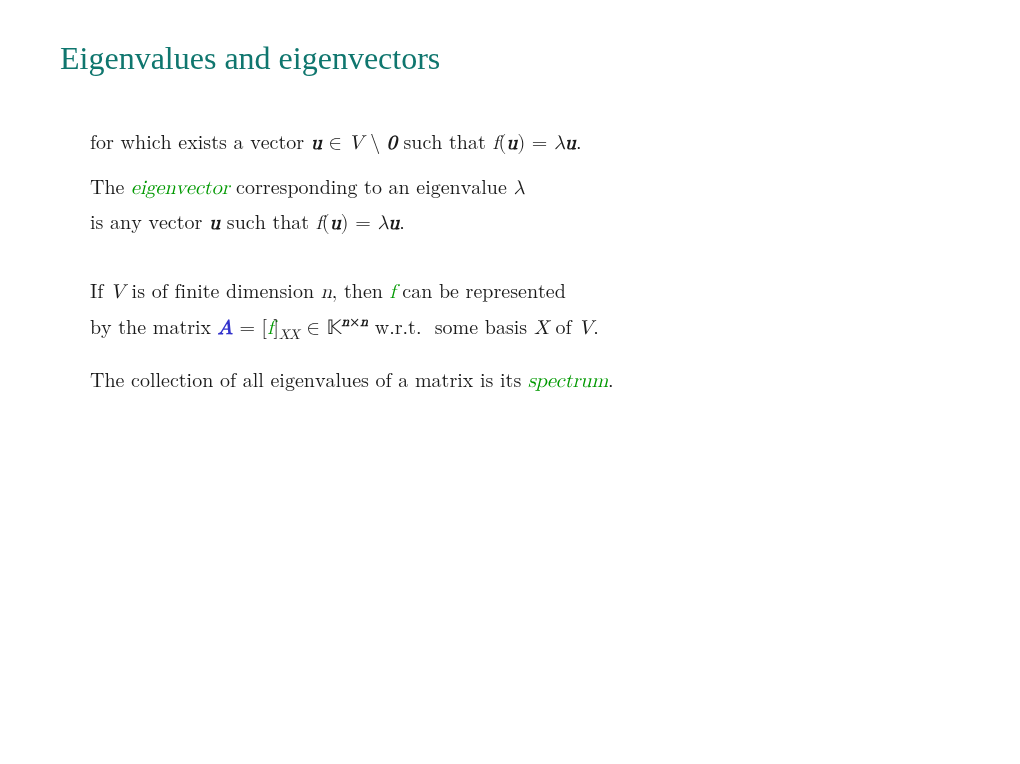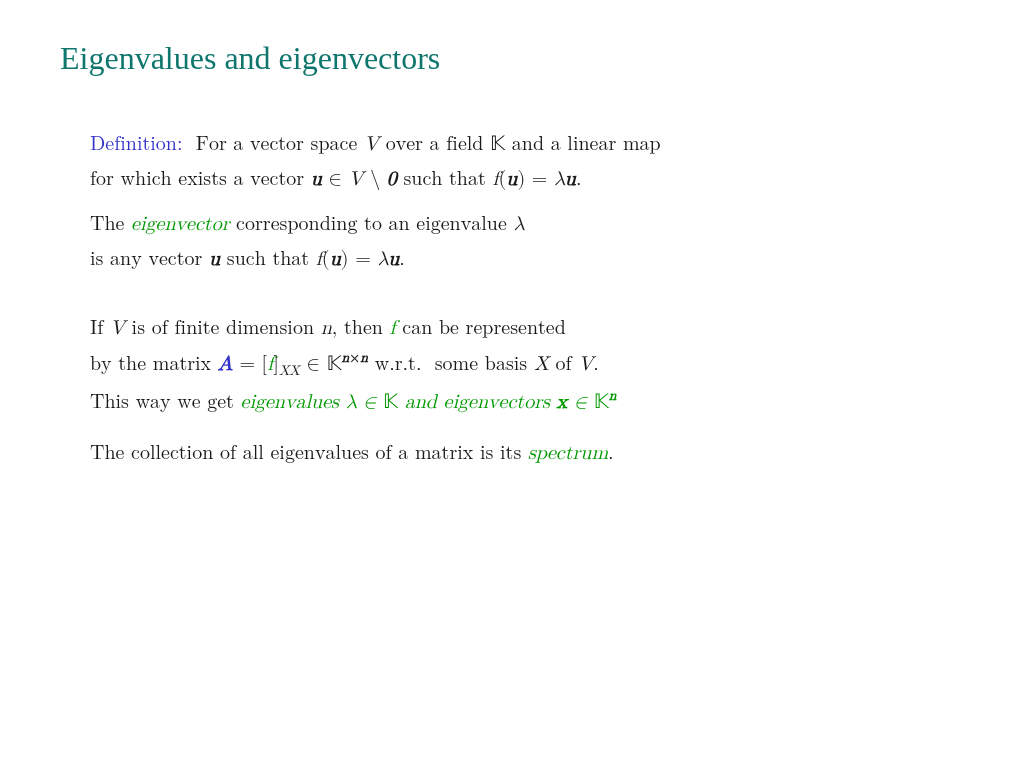--- a/index.html
+++ b/index.html
@@ -80,44 +80,37 @@
   </style>
 </head>
 <body>
 
 <h1 class="page-title">Eigenvalues and eigenvectors</h1>
 
 <div class="content">
 
   <div class="definition-block">
     <span class="line">
-      <span class="blue-label">Definition:</span>
-      &nbsp;For a vector space <span class="math-italic">V</span> over a field <span style="font-family: serif; font-weight: normal;">𝕂</span> and a linear map
-    </span>
-    <span class="line">
       for which exists a vector <span class="math-bold">u</span> ∈ <span class="math-italic">V</span> \ <span class="math-bold">0</span> such that <span class="math-italic">f</span>(<span class="math-bold">u</span>) = <span class="math-italic">λ</span><span class="math-bold">u</span>.
     </span>
     <span class="line" style="margin-top: 12px;">
       The <span class="green-text">eigenvector</span> corresponding to an eigenvalue <span class="math-italic">λ</span>
     </span>
     <span class="line">
       is any vector <span class="math-bold">u</span> such that <span class="math-italic">f</span>(<span class="math-bold">u</span>) = <span class="math-italic">λ</span><span class="math-bold">u</span>.
     </span>
   </div>
 
   <div class="finite-dim-block">
     <span class="line">
       If <span class="math-italic">V</span> is of finite dimension <span class="math-italic">n</span>, then <span class="green-text">f</span> can be represented
     </span>
     <span class="line">
       by the matrix <span class="math-bold" style="color: #3333cc; font-style: italic;">A</span> = [<span class="green-text">f</span>]<sub><span class="math-italic">XX</span></sub> ∈ <span style="font-family: serif;">𝕂</span><sup><span class="math-italic">n</span>×<span class="math-italic">n</span></sup> w.r.t.&nbsp; some basis <span class="math-italic">X</span> of <span class="math-italic">V</span>.
     </span>
-    <span class="line">
-      This way we get <span class="green-text">eigenvalues <span class="math-italic">λ</span> ∈ <span style="font-family: serif; font-style: normal;">𝕂</span> and eigenvectors <span class="math-bold">x</span> ∈ <span style="font-family: serif; font-style: normal;">𝕂</span><sup><span class="math-italic">n</span></sup></span>
-    </span>
   </div>
 
   <div class="spectrum-block">
     <span>
       The collection of all eigenvalues of a matrix is its <span class="green-text">spectrum</span>.
     </span>
   </div>
 
 </div>
 

